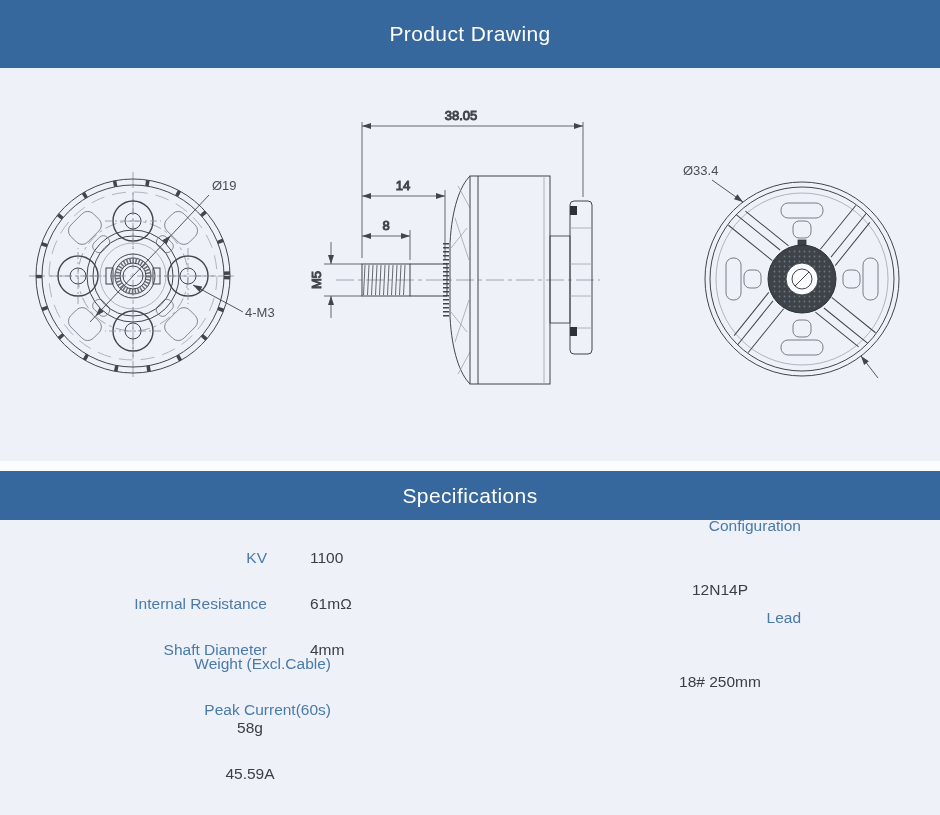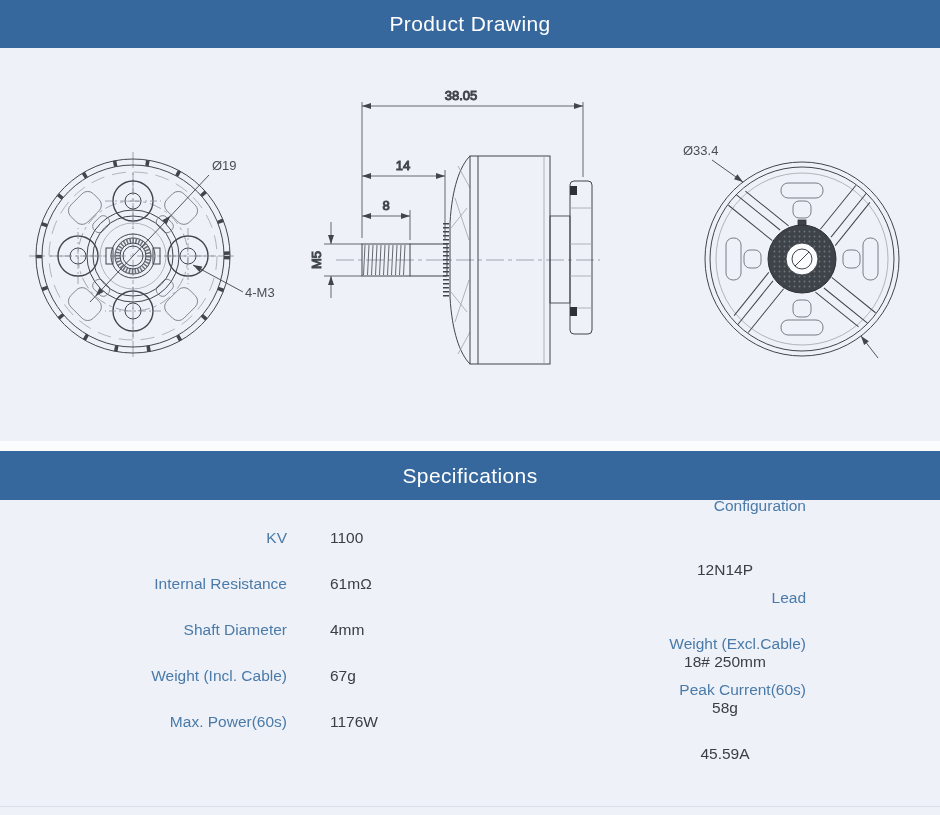--- a/index.html
+++ b/index.html
@@ -3,32 +3,32 @@
 <meta charset="utf-8">
 <style>
   html,body { margin:0; padding:0; }
   body {
     width:940px; height:815px; overflow:hidden;
     background:#eef1f7;
     font-family:"Liberation Sans", sans-serif;
     -webkit-font-smoothing:antialiased;
   }
   .section-bar {
-    height:48px; background:#36689d; color:#ffffff;
+    height:68px; background:#36689d; color:#ffffff;
     display:flex; align-items:center; justify-content:center;
     font-size:21px; letter-spacing:.4px; font-weight:400;
   }
   .section-bar.specs-bar { height:49px; }
   .drawing-area { height:393px; background:#eef1f7; position:relative; }
   .drawing-area svg { display:block; }
   .gap-strip { height:10px; background:#fafcfe; }
   .specs-area { height:291px; padding-top:15px; box-sizing:content-box; }
   .spec-row { height:46px; display:flex; align-items:center; font-size:15.5px; }
   .half { display:flex; align-items:center; }
-  .half.left  { width:470px;padding-left:20px; }
+  .half.left  { width:470px; }
   .half.right { width:470px;flex-direction:column; }
   .spec-label { color:#4a7aa9; text-align:right; }
   .half.left  .spec-label { width:267px; }
   .half.right .spec-label { width:192px; }
   .spec-value { color:#3b3e42; }
   .half.left  .spec-value { margin-left:43px; }
   .half.right .spec-value { margin-left:30px;margin-top:46px; }
   .bottom-strip { border-top:1px solid #d9dee8; height:9px; background:#eef1f7; }
   text { font-family:"Liberation Sans", sans-serif; fill:#4a4f55; }
 </style>
@@ -225,34 +225,26 @@
     <div class="half left">
       <span class="spec-label">Shaft Diameter</span>
       <span class="spec-value">4mm</span>
     </div>
     <div class="half right">
       <span class="spec-label">Lead</span>
       <span class="spec-value">18# 250mm</span>
     </div>
   </div>
   <div class="spec-row">
-    <div class="half left">
-      <span class="spec-label">Weight (Incl. Cable)</span>
-      <span class="spec-value">67g</span>
-    </div>
     <div class="half right">
       <span class="spec-label">Weight (Excl.Cable)</span>
       <span class="spec-value">58g</span>
     </div>
   </div>
   <div class="spec-row">
-    <div class="half left">
-      <span class="spec-label">Max. Power(60s)</span>
-      <span class="spec-value">1176W</span>
-    </div>
     <div class="half right">
       <span class="spec-label">Peak Current(60s)</span>
       <span class="spec-value">45.59A</span>
     </div>
   </div>
 </section>
 
 <div class="bottom-strip"></div>
 
 </body></html>

